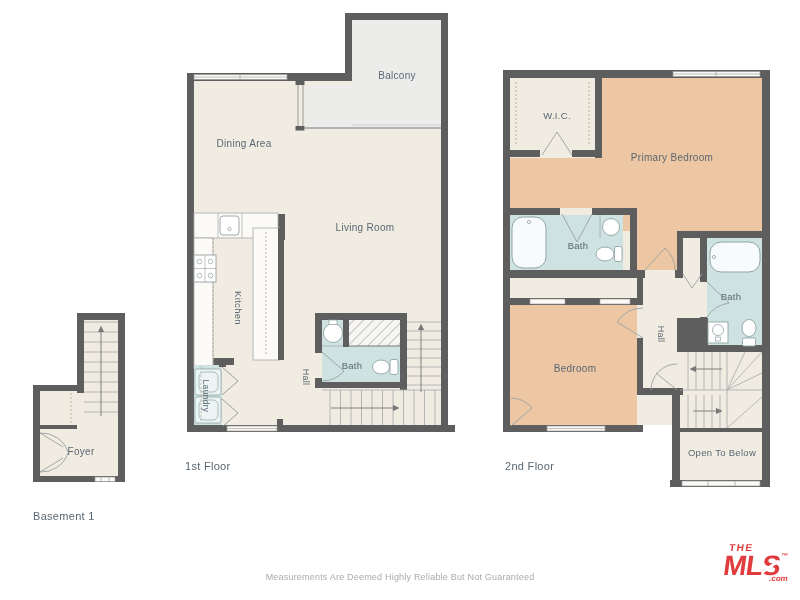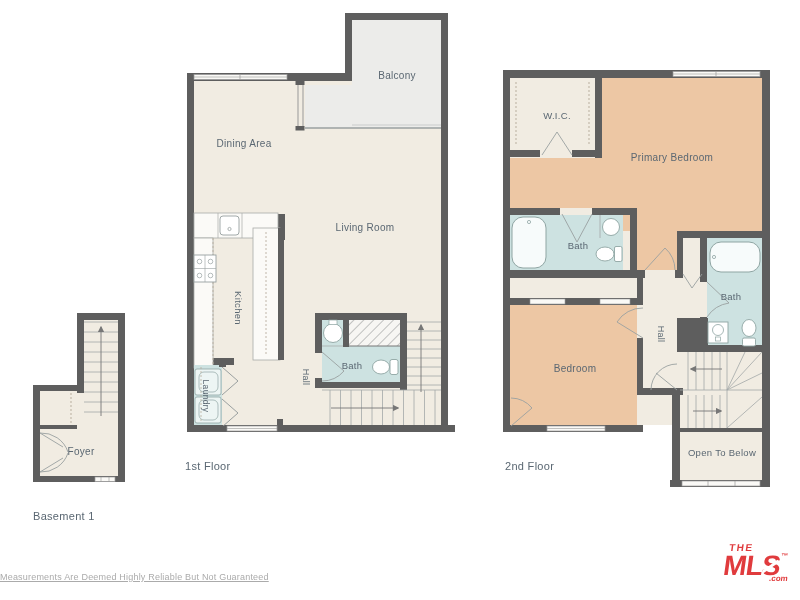--- a/index.html
+++ b/index.html
@@ -1,20 +1,20 @@
 <!DOCTYPE html>
 <html><head>
 <meta charset="utf-8">
 <style>
   html,body{margin:0;padding:0;background:#fff;}
   #canvas{position:relative;width:800px;height:600px;background:#ffffff;overflow:hidden;
           font-family:"Liberation Sans",sans-serif;}
   svg text{font-family:"Liberation Sans",sans-serif;fill:#5A6772;letter-spacing:.3px;}
-  .disclaimer{position:absolute;left:0;right:0;top:572px;text-align:left;
-              font-size:9px;color:#ABABAB;letter-spacing:.2px;text-decoration:underline;}
+  .disclaimer{position:absolute;left:0;right:0;top:572px;text-align:center;
+              font-size:9px;color:#ABABAB;letter-spacing:.2px;}
   .logo{position:absolute;right:10px;top:543px;width:66px;color:#E03B3D;
         font-weight:bold;transform:skewX(-8deg);line-height:1;}
   .logo-the{font-size:10px;letter-spacing:1.5px;margin-left:3px;}
   .logo-mls{font-size:28px;line-height:.9;position:relative;letter-spacing:-1px;}
   .logo-tm{font-size:7px;vertical-align:top;letter-spacing:0;}
   .logo-com{font-size:8px;text-align:right;margin-top:-3px;letter-spacing:0;}
   .logo-slash{position:absolute;width:18px;height:3px;background:#ffffff;
               transform:rotate(-38deg);right:10px;top:12px;}
 </style>
 </head>

